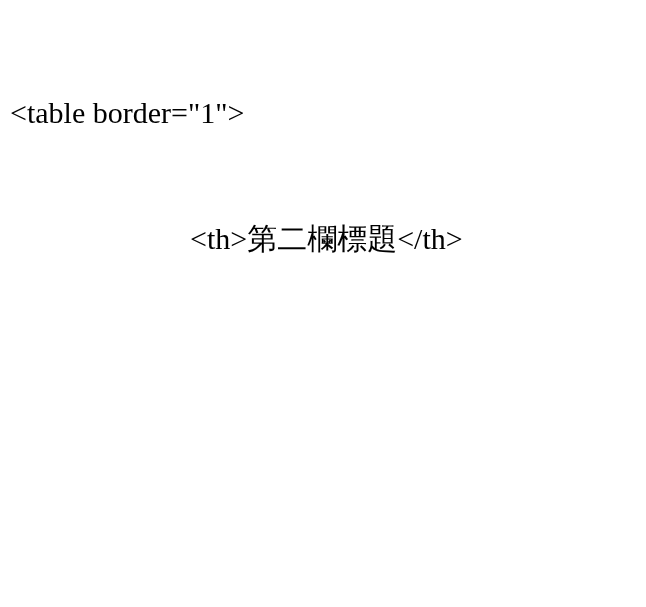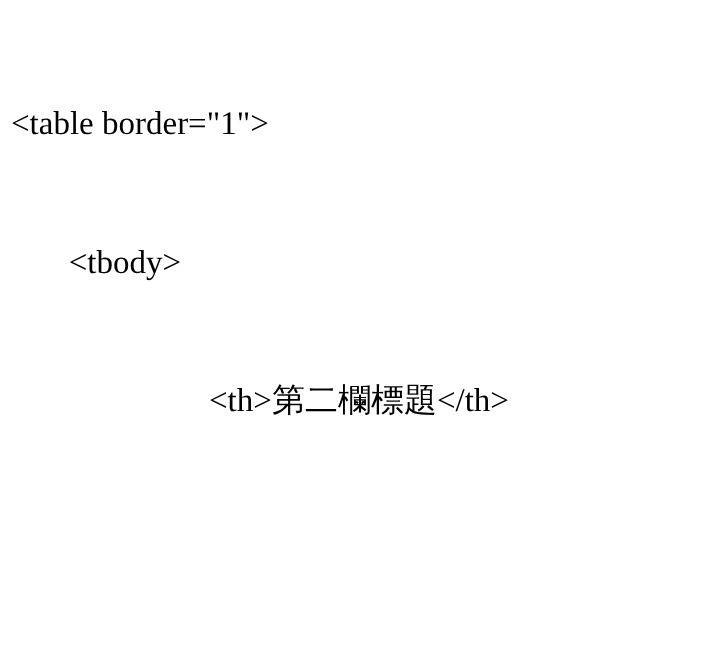--- a/index.html
+++ b/index.html
@@ -26,21 +26,20 @@
     .code-line {
       height: 42px;
       white-space: pre;
     }
   </style>
 </head>
 <body>
 
 <div class="code-block">
   <div class="code-line">&lt;table border="1"&gt;</div>
-  <div class="code-line">       &lt;tbody&gt;</div>
   <div class="code-line">                        &lt;th&gt;第二欄標題&lt;/th&gt;</div>
   
   
   
   
   
   
   
   
   

